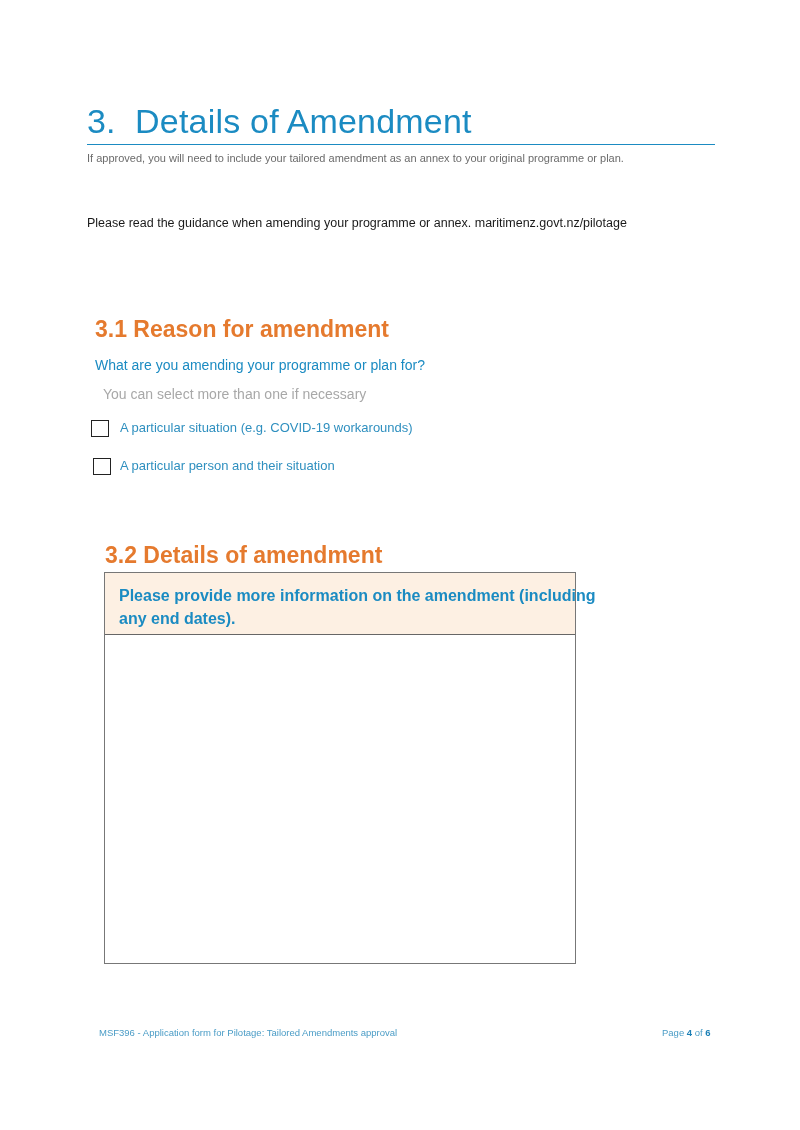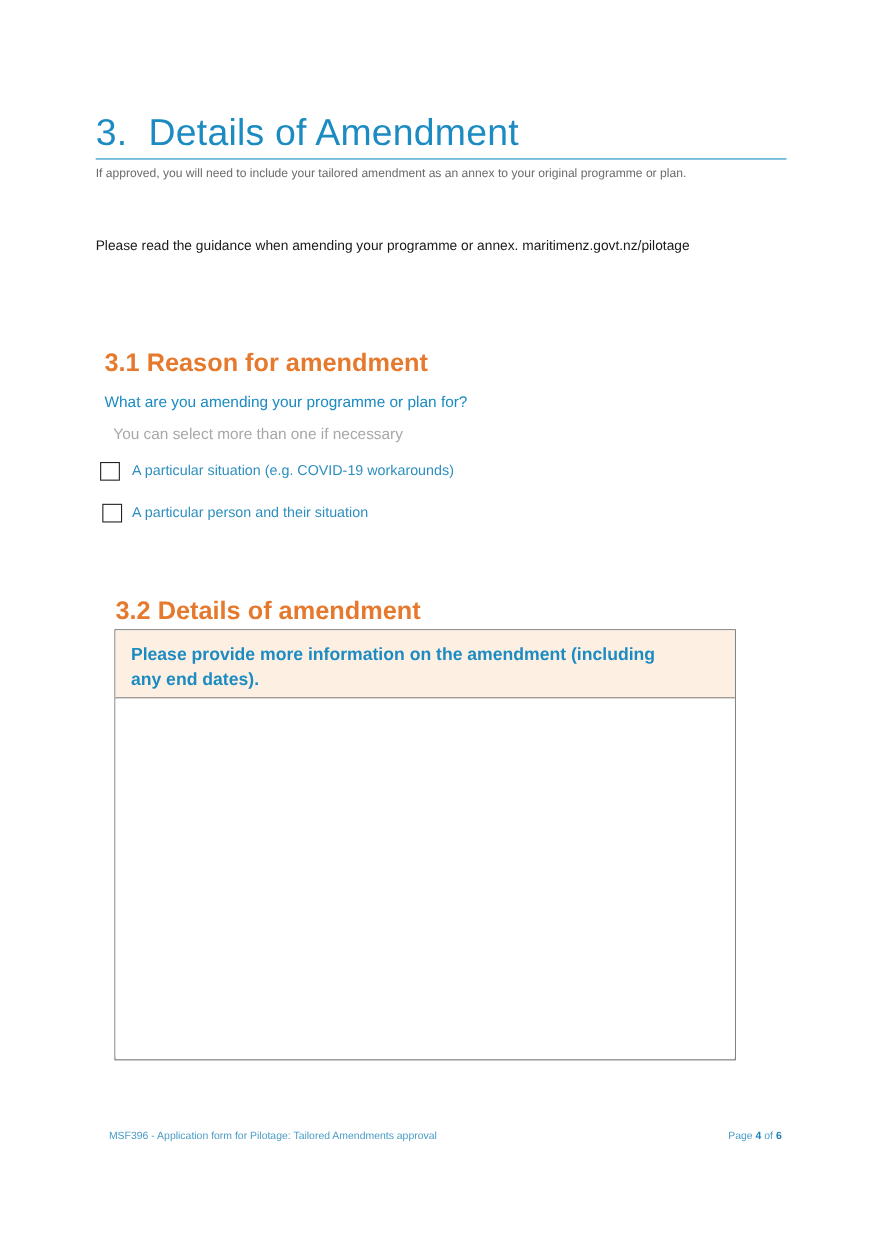--- a/index.html
+++ b/index.html
@@ -8,21 +8,21 @@
     .h1 { left: 87px; top: 102px; font-size: 34px; color: #1b8bc2; font-weight: 400; letter-spacing: 0.2px; white-space: nowrap; }
     .h1-rule { left: 87px; top: 144px; width: 628px; height: 0; border-top: 1.5px solid #1b8bc2; }
     .intro { left: 87px; top: 148px; width: 620px; font-size: 11px; line-height: 20px; color: #6b6b6b; }
     .guidance { left: 87px; top: 216px; font-size: 12.5px; color: #1a1a1a; white-space: nowrap; }
     .h2 { font-size: 23px; font-weight: 700; color: #e57a2e; white-space: nowrap; }
     .q { left: 95px; top: 357px; font-size: 14px; font-weight: 400; color: #1b8bc2; white-space: nowrap; }
     .hint { left: 103px; top: 386px; font-size: 14px; color: #a8a8a8; white-space: nowrap; }
     .cb-row { display: flex; align-items: flex-start; }
     .cb { width: 18px; height: 17px; border: 1.5px solid #222; box-sizing: border-box; background: #fff; }
     .cb-label { margin-left: 11px; font-size: 13px; color: #2e8fbf; white-space: nowrap; }
-    .box { left: 104px; top: 572px; width: 565px; height: 392px; border: 1px solid #777; box-sizing: border-box; border-top-width: 1.5px; border-bottom-width: 1.5px; }
+    .box { left: 104px; top: 572px; width: 472px; height: 392px; border: 1px solid #777; box-sizing: border-box; border-top-width: 1.5px; border-bottom-width: 1.5px; }
     .box-head { background: #fdf0e3; border-bottom: 1.5px solid #666; height: 62px; box-sizing: border-box; padding: 11px 14px; }
     .box-head-text { font-size: 16px; font-weight: 700; color: #1b8bc2; line-height: 23px; width: 500px; }
     .box-body { width: 100%; height: 326px; border: none; outline: none; resize: none; background: #fff; margin: 0; padding: 6px; box-sizing: border-box; font-family: "Liberation Sans", sans-serif; }
     .footer-left { left: 87px; top: 1027px; font-size: 9.5px; color: #4a9cc6; white-space: nowrap; margin-left: 12px; }
     .footer-right { left: 662px; top: 1027px; font-size: 9.5px; color: #4a9cc6; white-space: nowrap; }
     .footer-right b { color: #1b7fb5; }
   </style>
 </head>
 <body>
 

